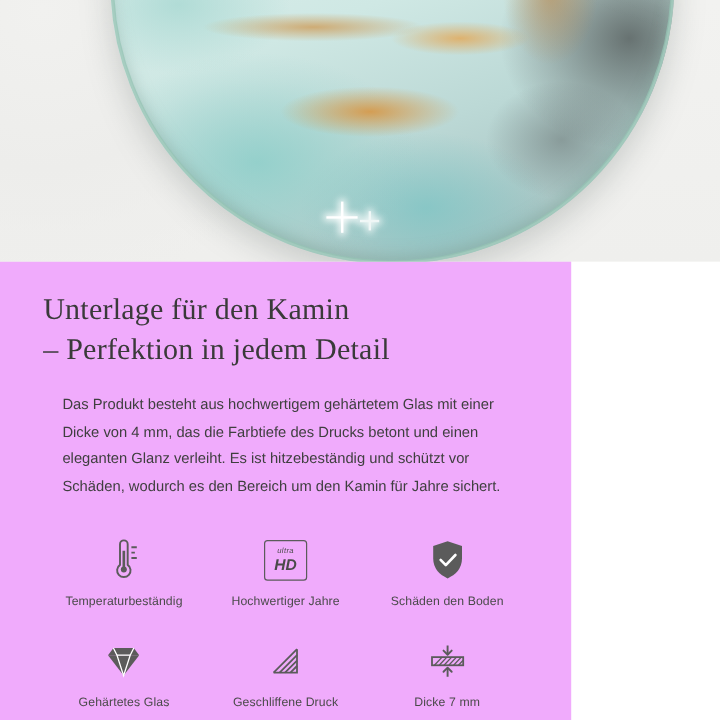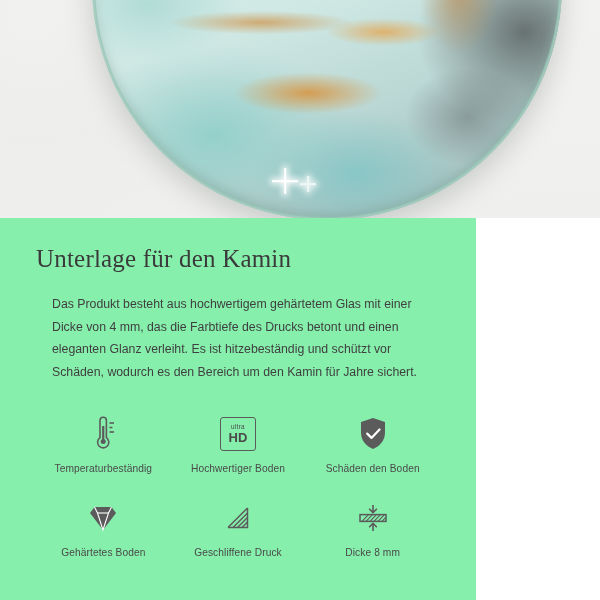--- a/index.html
+++ b/index.html
@@ -11,21 +11,21 @@
     height: 600px;
     overflow: hidden;
     background: #ffffff;
     font-family: "Liberation Sans", sans-serif;
     color: #333333;
   }
   .page {
     position: relative;
     width: 476px;
     height: 600px;
-    background: #86efac;
+    background: #f0abfc;
     box-sizing: border-box;
   }
 
   
   .hero {
     position: relative;
     width: 600px;
     height: 218px;
     overflow: hidden;
     background: #f3f3f1;
@@ -141,20 +141,21 @@
     flex-direction: column;
     align-items: center;
     justify-content: flex-start;
     padding: 4px 4px 6px 4px;
   }
   .feature .glyph {
     height: 44px;
     display: flex;
     align-items: center;
     justify-content: flex-start;
+    font-style: italic;
   }
   .feature .caption {
     margin-top: 7px;
     font-size: 10.2px;
     color: #4a4a4a;
     text-align: right;
     letter-spacing: 0.1px;
   }
   .hd-badge {
     width: 34px;
@@ -184,20 +185,21 @@
       <div class="plate-edge"></div>
     </div>
     <div class="plate-rim" style="left:92px; top:-250px;"></div>
     <div class="sparkle s1"></div>
     <div class="sparkle s2"></div>
   </div>
 
   <div class="content">
     <h1 class="title">
       <span>Unterlage für den Kamin</span><br>
+      <span>– Perfektion in jedem Detail</span>
     </h1>
 
     <p class="desc">Das Produkt besteht aus hochwertigem gehärtetem Glas mit einer Dicke von 4 mm, das die Farbtiefe des Drucks betont und einen eleganten Glanz verleiht. Es ist hitzebeständig und schützt vor Schäden, wodurch es den Bereich um den Kamin für Jahre sichert.</p>
 
     <div class="features">
 
       <div class="feature">
         <div class="glyph">
           <svg width="44" height="44" viewBox="0 0 44 44" fill="none" stroke="#5b5b5b" stroke-width="1.6">
             <path d="M19 8.5a3.2 3.2 0 0 1 6.4 0v17.2a5.6 5.6 0 1 1-6.4 0V8.5z"></path>
@@ -211,21 +213,21 @@
         <div class="caption">Temperaturbeständig</div>
       </div>
 
       <div class="feature">
         <div class="glyph">
           <div class="hd-badge">
             <span class="u">ultra</span>
             <span class="h">HD</span>
           </div>
         </div>
-        <div class="caption">Hochwertiger Boden</div>
+        <div class="caption">Hochwertiger Jahre</div>
       </div>
 
       <div class="feature">
         <div class="glyph">
           <svg width="44" height="44" viewBox="0 0 44 44">
             <path d="M22 6l12 4v10.5c0 8.4-5.4 13.6-12 16.5-6.6-2.9-12-8.1-12-16.5V10l12-4z" fill="#5b5b5b"></path>
             <path d="M16.2 21.6l4.3 4.3 8-8.4" fill="none" stroke="#ffffff" stroke-width="2.2" stroke-linecap="round" stroke-linejoin="round"></path>
           </svg>
         </div>
         <div class="caption">Schäden den Boden</div>
@@ -233,21 +235,21 @@
 
       <div class="feature">
         <div class="glyph">
           <svg width="44" height="44" viewBox="0 0 44 44">
             <path d="M9 17h26l-13 17L9 17z" fill="#5b5b5b"></path>
             <path d="M9 17l4.5-6h17L35 17H9z" fill="#5b5b5b"></path>
             <path d="M13.5 11l3 6 5.5 17 5.5-17 3-6" fill="none" stroke="#ffffff" stroke-width="1.1"></path>
             <path d="M16.5 17h11" fill="none" stroke="#ffffff" stroke-width="1.1"></path>
           </svg>
         </div>
-        <div class="caption">Gehärtetes Boden</div>
+        <div class="caption">Gehärtetes Glas</div>
       </div>
 
       <div class="feature">
         <div class="glyph">
           <svg width="44" height="44" viewBox="0 0 44 44" stroke="#5b5b5b" stroke-width="1.5" fill="none">
             <path d="M12 31.5L31.5 12"></path>
             <path d="M12 31.5h19.5V12" stroke-width="1.5"></path>
             <path d="M17 31.5L31.5 17"></path>
             <path d="M21.5 31.5L31.5 21.5"></path>
             <path d="M26 31.5L31.5 26"></path>
@@ -269,18 +271,18 @@
             <g stroke="#5b5b5b" stroke-width="1.1">
               <line x1="11" y1="25.4" x2="17.4" y2="18.6"></line>
               <line x1="15" y1="25.4" x2="21.4" y2="18.6"></line>
               <line x1="19" y1="25.4" x2="25.4" y2="18.6"></line>
               <line x1="23" y1="25.4" x2="29.4" y2="18.6"></line>
               <line x1="27" y1="25.4" x2="33.4" y2="18.6"></line>
               <line x1="31" y1="25.4" x2="35" y2="21.2"></line>
             </g>
           </svg>
         </div>
-        <div class="caption">Dicke 8 mm</div>
+        <div class="caption">Dicke 7 mm</div>
       </div>
 
     </div>
   </div>
 </div>
 
 </body></html>

